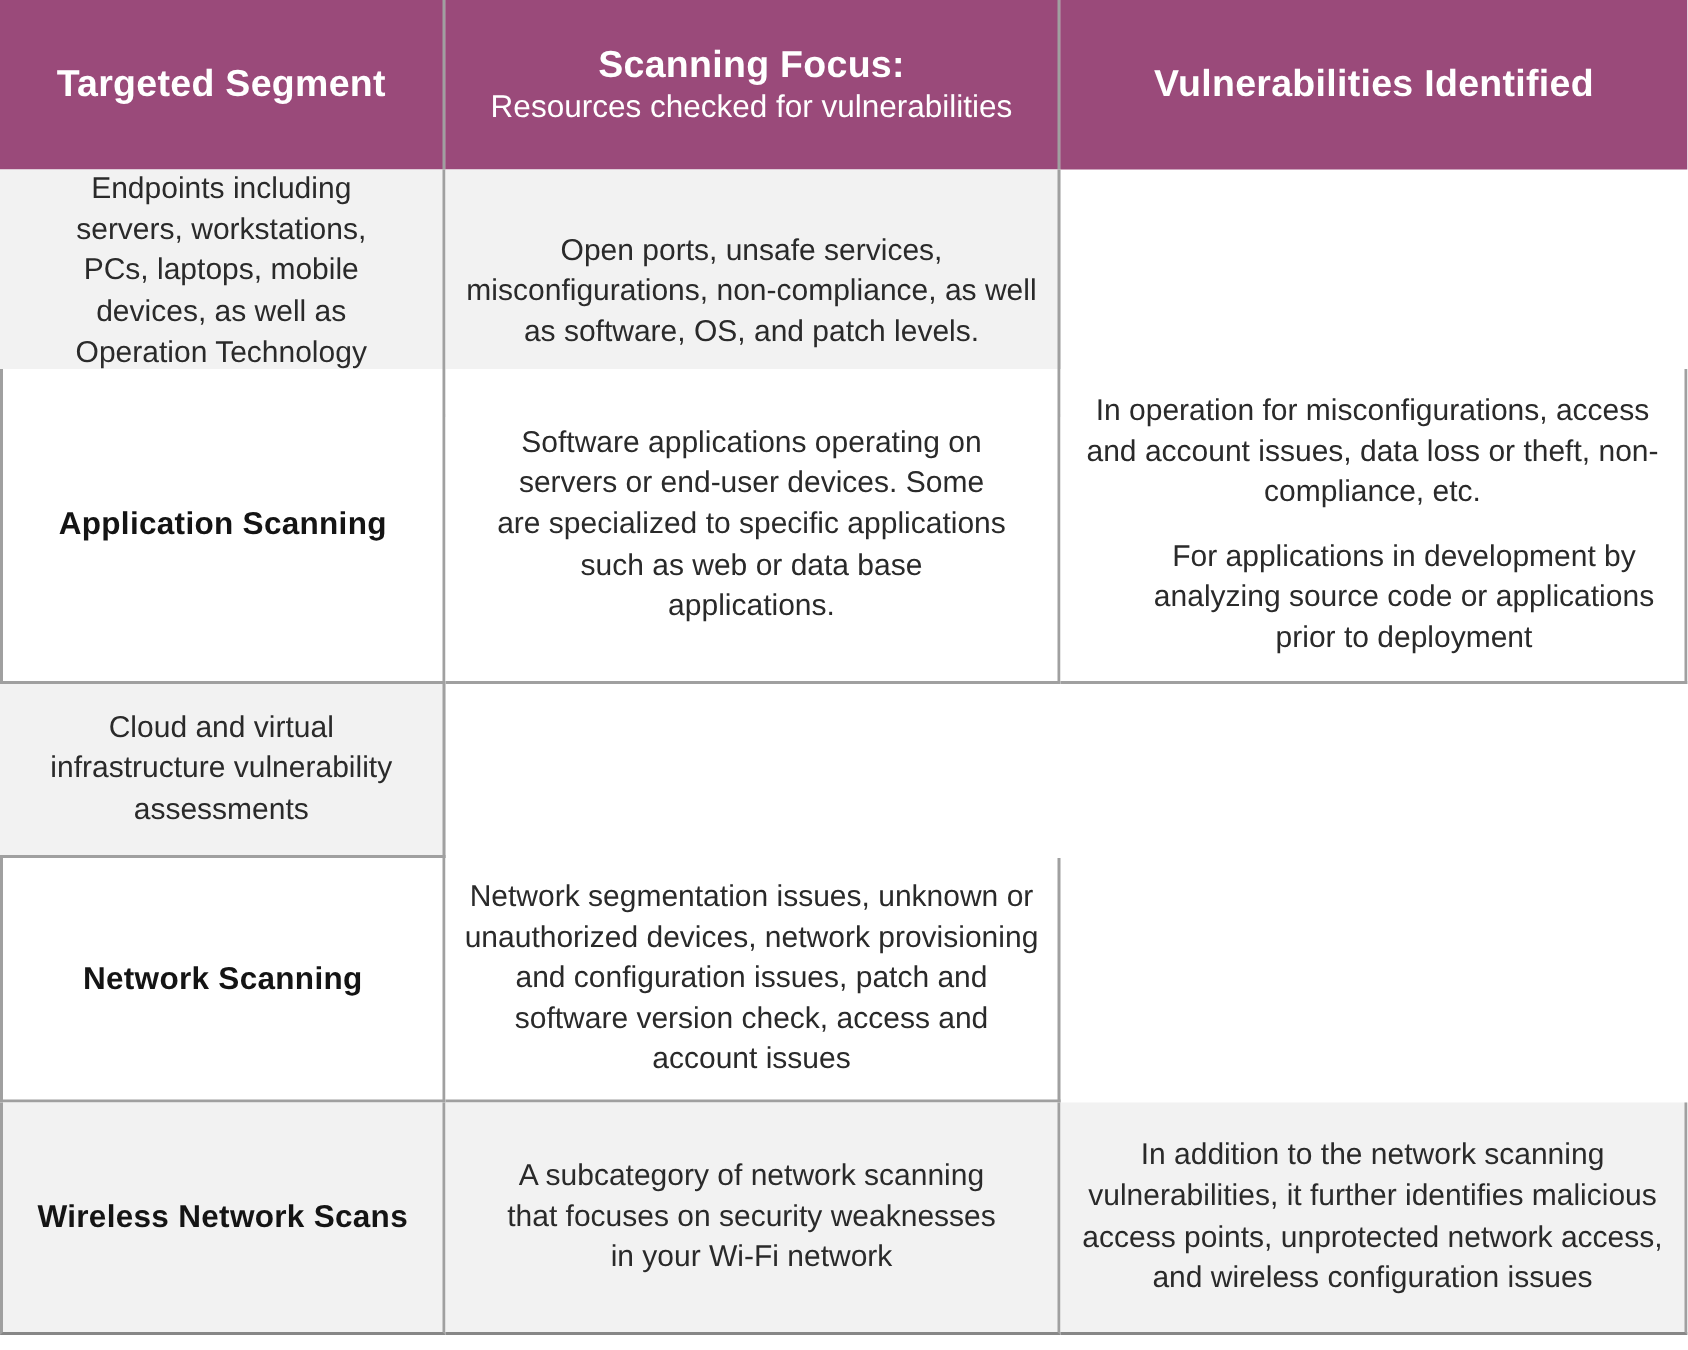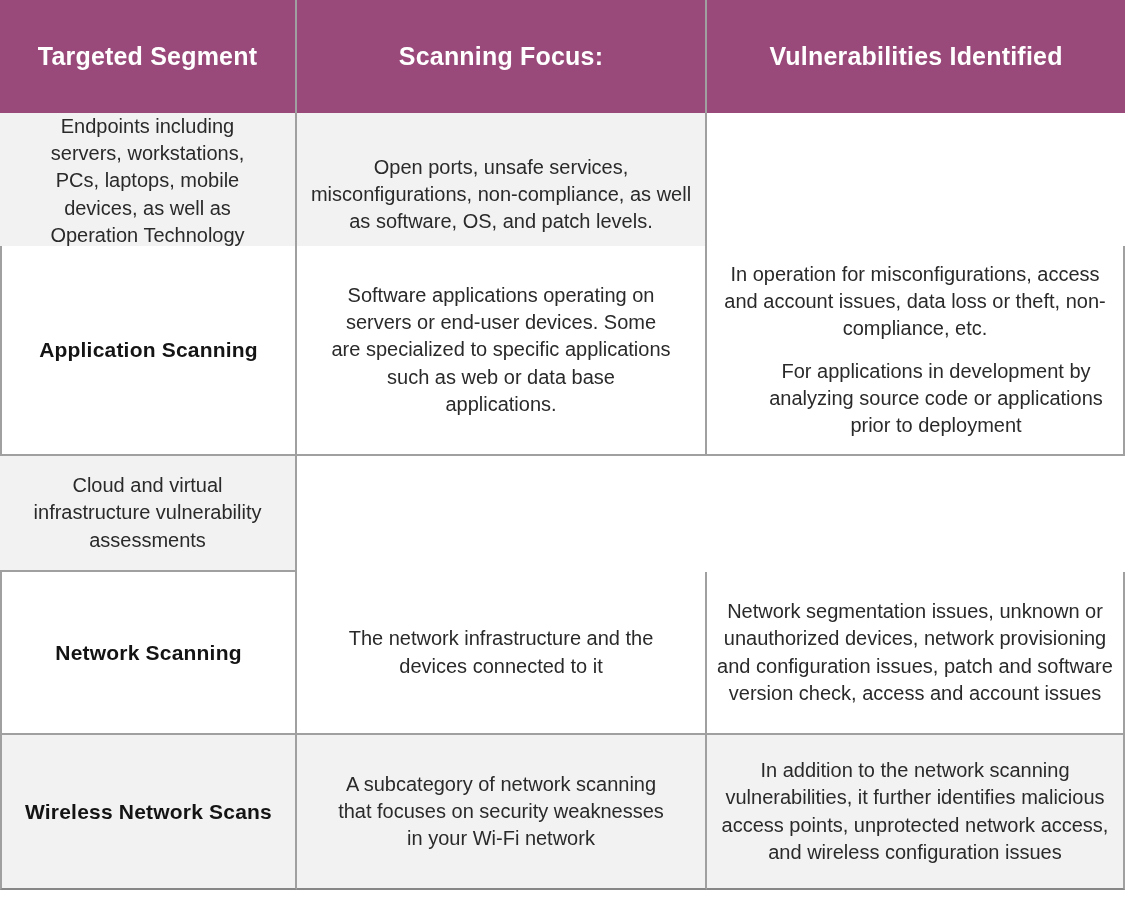--- a/index.html
+++ b/index.html
@@ -70,20 +70,21 @@
 <body>
 
 <div class="table">
 
   <div class="grid-row thead">
     <div class="th c1">
       <div class="th-title">Targeted Segment</div>
     </div>
     <div class="th c2">
       <div class="th-title">Scanning Focus:</div>
+      <div class="th-sub">Resources checked for vulnerabilities</div>
     </div>
     <div class="th c3">
       <div class="th-title">Vulnerabilities Identified</div>
     </div>
   </div>
 
   <div class="grid-row trow alt r1">
     <div class="td c2">
       <p>Endpoints including servers, workstations, PCs, laptops, mobile devices, as well as Operation Technology (OT) sensors.</p>
     </div>
@@ -104,23 +105,20 @@
   </div>
 
   <div class="grid-row trow alt r3">
     <div class="td c2">
       <p>Cloud and virtual infrastructure vulnerability assessments</p>
     </div>
   </div>
 
   <div class="grid-row trow r4">
     <div class="td c1 seg">Network Scanning</div>
-    <div class="td c2">
-      <p>The network infrastructure and the devices connected to it</p>
-    </div>
     <div class="td c3">
       <p>Network segmentation issues, unknown or unauthorized devices, network provisioning and configuration issues, patch and software version check, access and account issues</p>
     </div>
   </div>
 
   <div class="grid-row trow alt last r5">
     <div class="td c1 seg">Wireless Network Scans</div>
     <div class="td c2">
       <p>A subcategory of network scanning that focuses on security weaknesses in your Wi-Fi network</p>
     </div>

